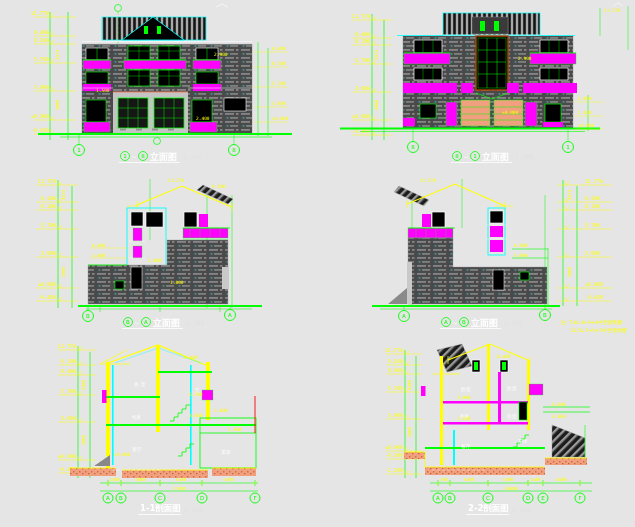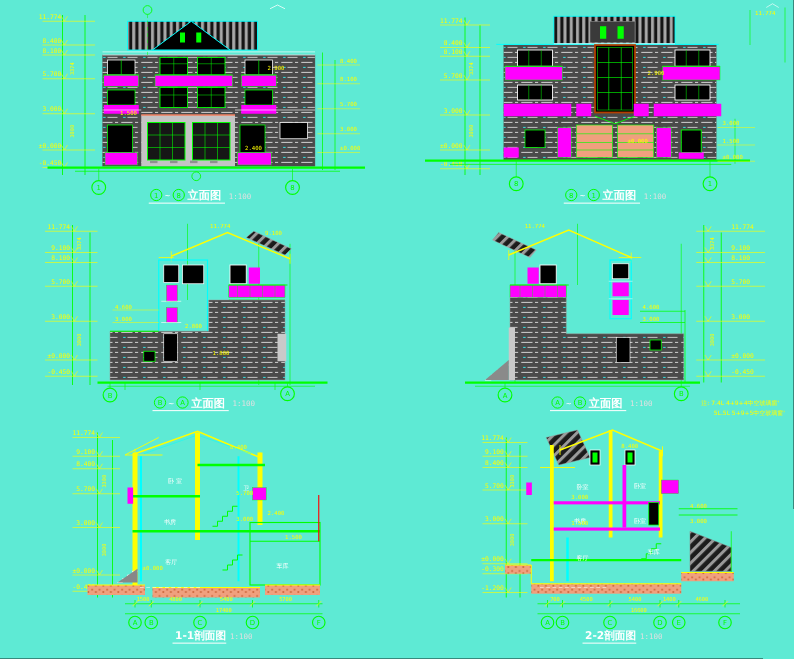--- a/index.html
+++ b/index.html
@@ -1,16 +1,16 @@
 <!DOCTYPE html>
 <html><head>
 <meta charset="utf-8">
 <style>
   html,body{margin:0;padding:0;background:#000;}
-  .sheet{position:relative;width:635px;height:527px;background:#5eead4;overflow:hidden;
+  .sheet{position:relative;width:635px;height:527px;background:#e5e5e5;overflow:hidden;
          font-family:"DejaVu Sans",sans-serif;}
   svg{position:absolute;left:0;top:0;}
   text{font-family:"DejaVu Sans Mono",monospace;}
   .t-lvl{font-size:5px;fill:#ffff00;}
   .t-lvl-s{font-size:4.5px;fill:#ffff00;}
   .t-chain{font-size:4.2px;fill:#ffff00;}
   .t-call{font-size:4.5px;fill:#ffff00;}
   .t-room{font-size:4.8px;fill:#ffffff;font-family:"DejaVu Sans",sans-serif;}
   .t-bub{font-size:5.5px;fill:#00ff00;text-anchor:middle;font-family:"DejaVu Sans",sans-serif;}
   .t-dim{font-size:4.3px;fill:#ffff00;text-anchor:middle;}

